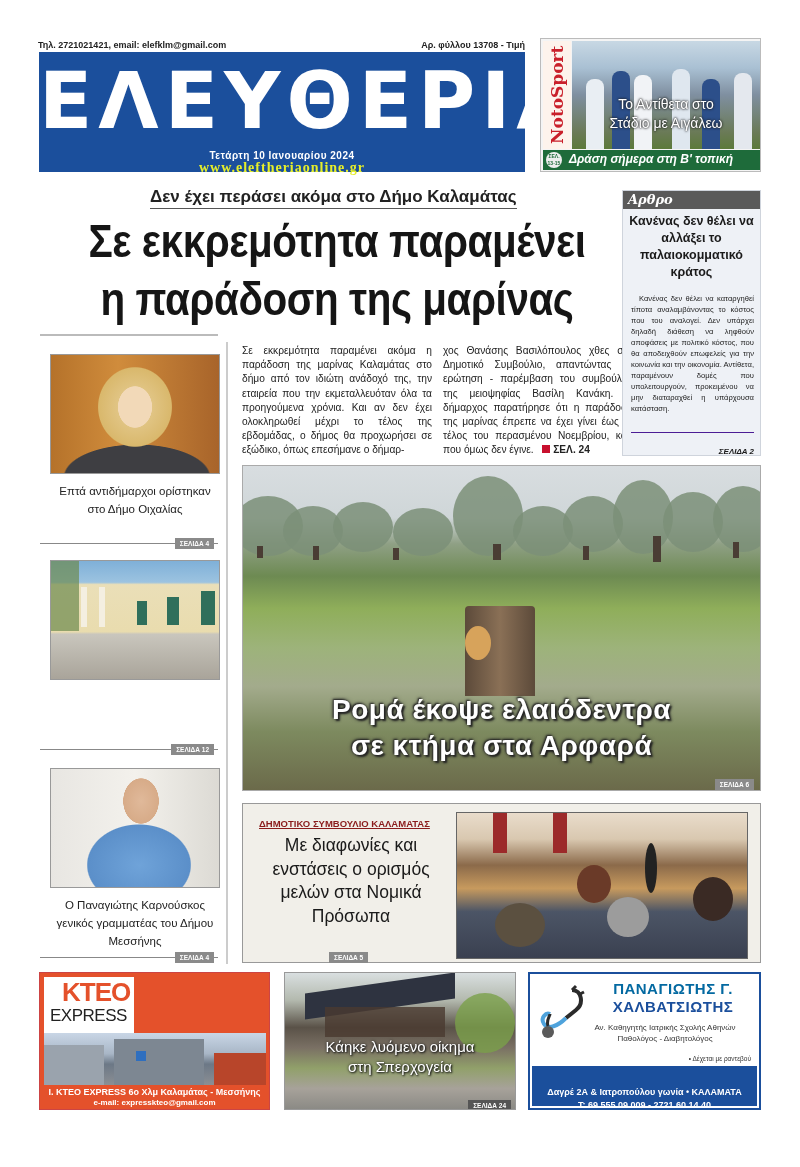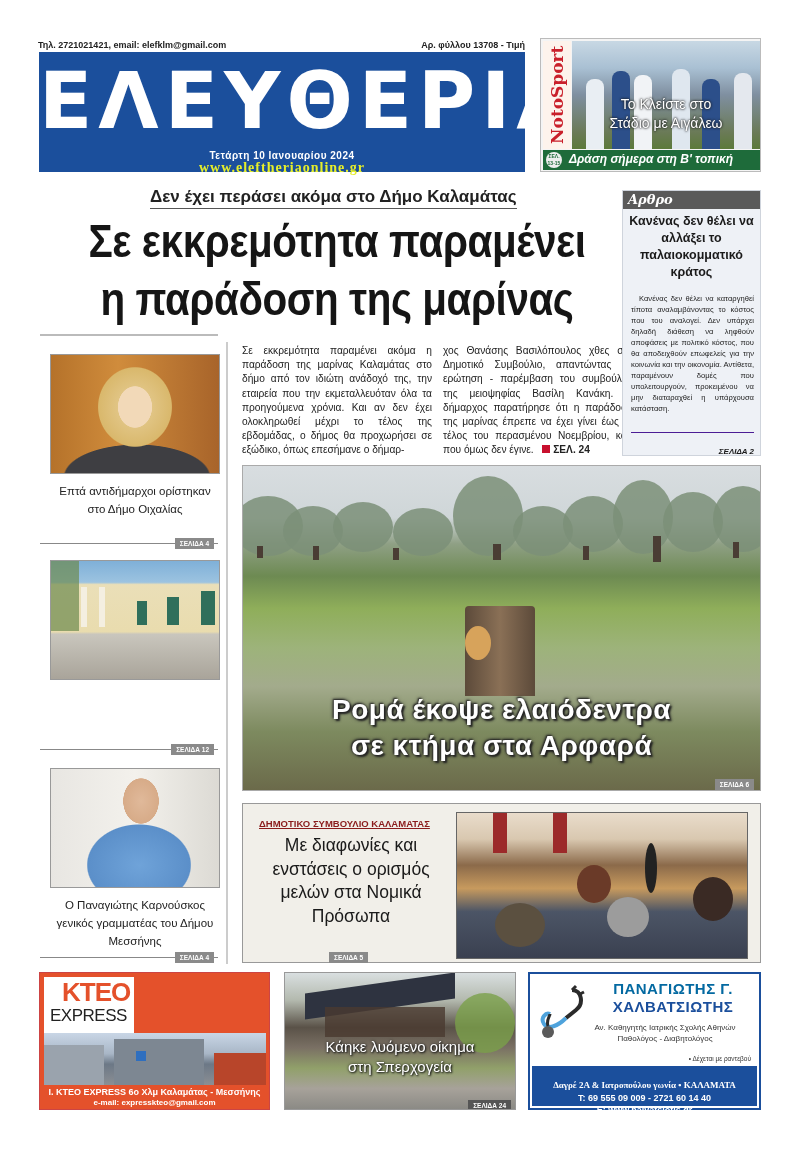--- a/index.html
+++ b/index.html
@@ -98,21 +98,21 @@
 
   .ad-doc { left: 528px; top: 972px; width: 233px; height: 138px; border: 2px solid #1b4f9c; background: #fff; }
   .doc-icon { position: absolute; left: 6px; top: 10px; width: 54px; height: 58px; }
   .doc-name1 { position: absolute; left: 58px; top: 6px; width: 170px; text-align: center; font-size: 15px; font-weight: bold; color: #0369a1; letter-spacing: 0.5px; }
   .doc-name2 { position: absolute; left: 58px; top: 24px; width: 170px; text-align: center; font-size: 15px; font-weight: bold; color: #1b4f9c; letter-spacing: 0.5px; }
   .doc-sub1 { position: absolute; left: 40px; top: 49px; width: 190px; text-align: center; font-size: 8px; color: #333; }
   .doc-sub2 { position: absolute; left: 40px; top: 60px; width: 190px; text-align: center; font-size: 8px; color: #333; }
   .doc-appt { position: absolute; right: 8px; top: 81px; font-size: 6.5px; color: #333; }
   .doc-bar { position: absolute; left: 2px; top: 92px; width: 225px; height: 40px; background: #1b4f9c; color: #fff; text-align: center; }
   .doc-bar div { font-size: 9px; font-weight: bold; line-height: 12.5px; }
-  .doc-bar .first { margin-top: 13px; font-family: Liberation Serif, serif; }
+  .doc-bar .first { margin-top: 20px; }
 </style>
 </head>
 <body>
 
 <div class="abs meta-left">Τηλ. 2721021421, email: elefklm@gmail.com</div>
 <div class="abs meta-right">Αρ. φύλλου 13708 - Τιμή 1€</div>
 
 <div class="abs masthead">
   <div class="masthead-title">ΕΛΕΥΘΕΡΙΑ</div>
   <div class="masthead-date">Τετάρτη 10 Ιανουαρίου 2024</div>
@@ -123,21 +123,21 @@
   <div class="sport-label">NotoSport</div>
   <div class="sport-photo">
     <div class="player" style="left:14px;height:70px;background:#e9eef3;"></div>
     <div class="player" style="left:40px;height:78px;background:#2c4f8a;"></div>
     <div class="player" style="left:62px;height:74px;background:#f1f3f6;"></div>
     <div class="player" style="left:100px;height:80px;background:#dfe7ef;"></div>
     <div class="player" style="left:130px;height:70px;background:#2c4f8a;"></div>
     <div class="player" style="left:162px;height:76px;background:#e4e8ee;"></div>
   </div>
   <div class="sport-headline">
-    <div>Το Κλείστε στο</div>
+    <div>Το Αντίθετα στο</div>
     <div>Στάδιο με Αιγάλεω</div>
   </div>
   <div class="sport-bar">
     <div class="sport-badge">ΣΕΛ. 13-15</div>
     <div class="sport-bar-text">Δράση σήμερα στη Β' τοπική</div>
   </div>
 </div>
 
 <div class="abs kicker">Δεν έχει περάσει ακόμα στο Δήμο Καλαμάτας</div>
 <div class="abs headline">

